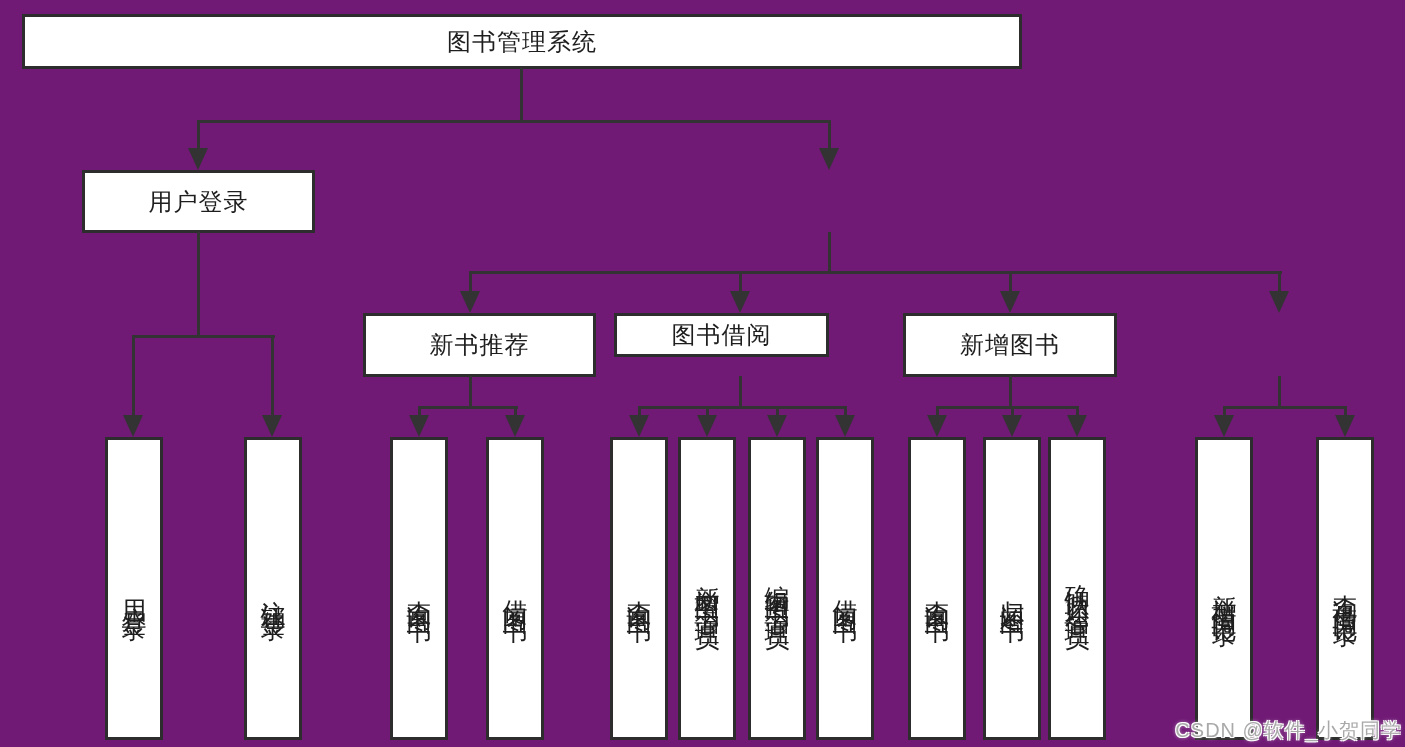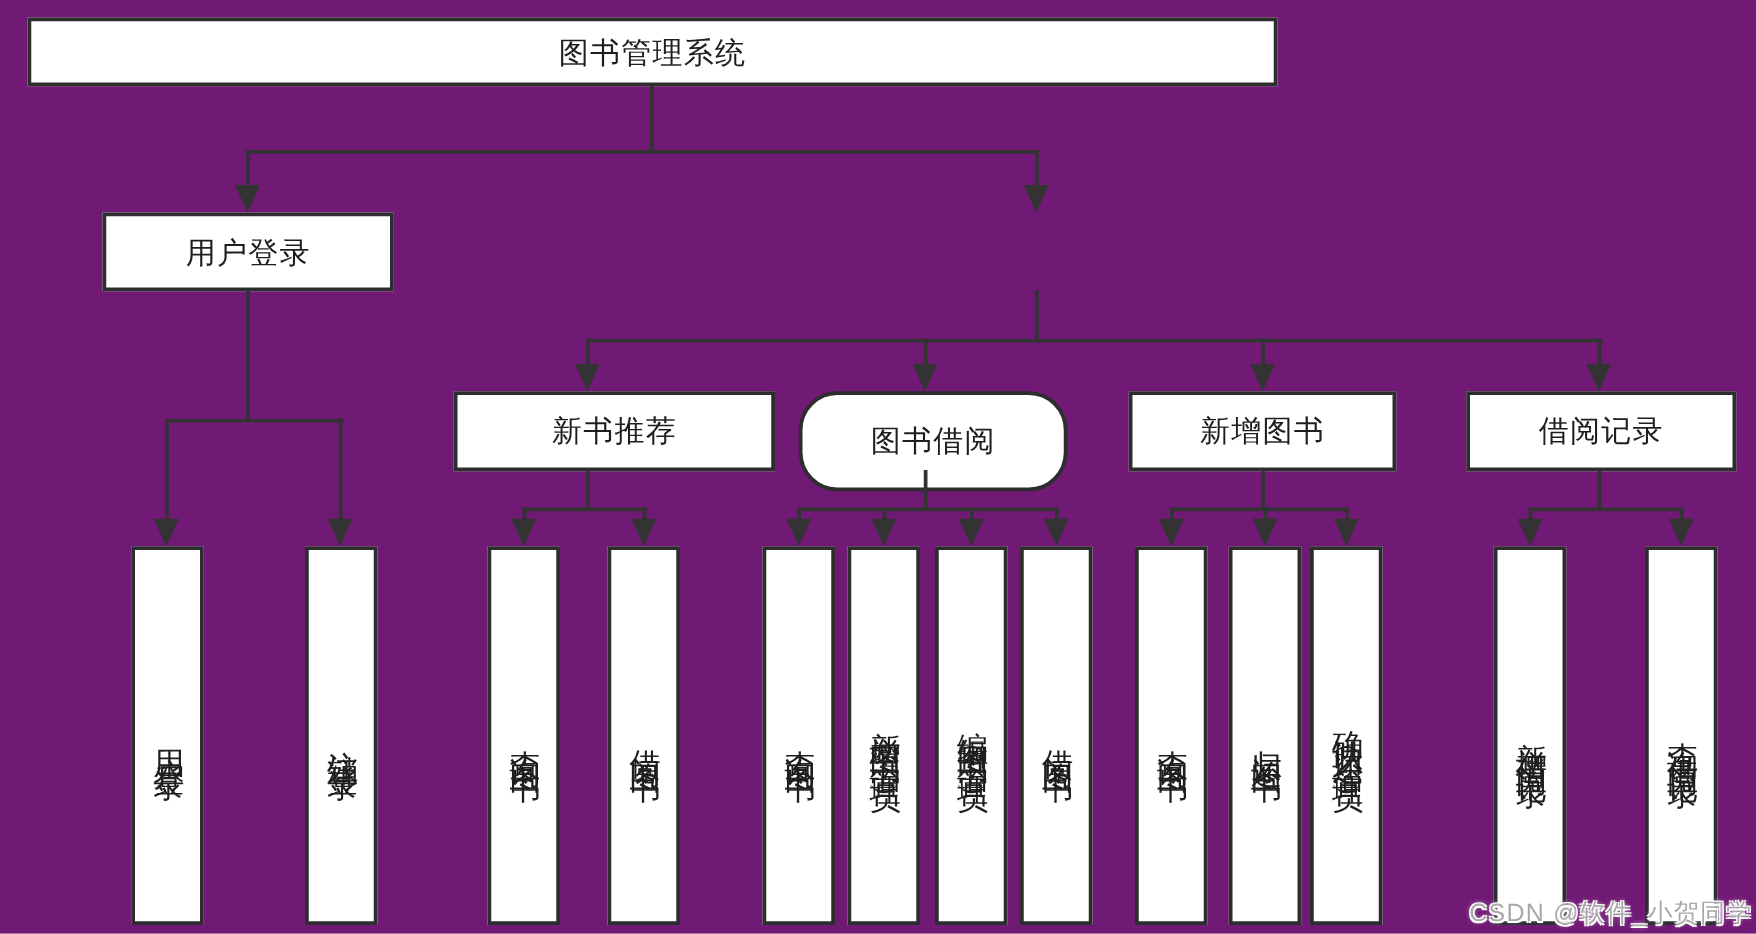--- a/index.html
+++ b/index.html
@@ -60,31 +60,28 @@
   <div class="hline" style="left:469px;top:271px;width:813px;"></div>
   <div class="vline" style="left:469px;top:271px;height:24px;"></div>
   <div class="arrow" style="left:460px;top:291px;"></div>
   <div class="vline" style="left:739px;top:271px;height:24px;"></div>
   <div class="arrow" style="left:730px;top:291px;"></div>
   <div class="vline" style="left:1009px;top:271px;height:24px;"></div>
   <div class="arrow" style="left:1000px;top:291px;"></div>
   <div class="vline" style="left:1278px;top:271px;height:24px;"></div>
   <div class="arrow" style="left:1269px;top:291px;"></div>
 
-  <div class="node" style="left:363px;top:313px;width:257px;height:64px;">
+  <div class="node" style="left:363px;top:313px;width:233px;height:64px;">
     <span>新书推荐</span>
   </div>
-  <div class="node" style="left:639px;top:313px;width:215px;height:80px;border-radius:31px;">
+  <div class="node" style="left:614px;top:313px;width:215px;height:44px;">
     <span>图书借阅</span>
   </div>
   <div class="node" style="left:903px;top:313px;width:214px;height:64px;">
     <span>新增图书</span>
-  </div>
-  <div class="node" style="left:1173px;top:313px;width:216px;height:64px;">
-    <span>借阅记录</span>
   </div>
 
   <div class="vline" style="left:469px;top:376px;height:32px;"></div>
   <div class="hline" style="left:418px;top:406px;width:100px;"></div>
   <div class="vline" style="left:418px;top:406px;height:12px;"></div>
   <div class="arrow" style="left:409px;top:415px;"></div>
   <div class="vline" style="left:514px;top:406px;height:12px;"></div>
   <div class="arrow" style="left:505px;top:415px;"></div>
 
   <div class="vline" style="left:739px;top:376px;height:32px;"></div>

